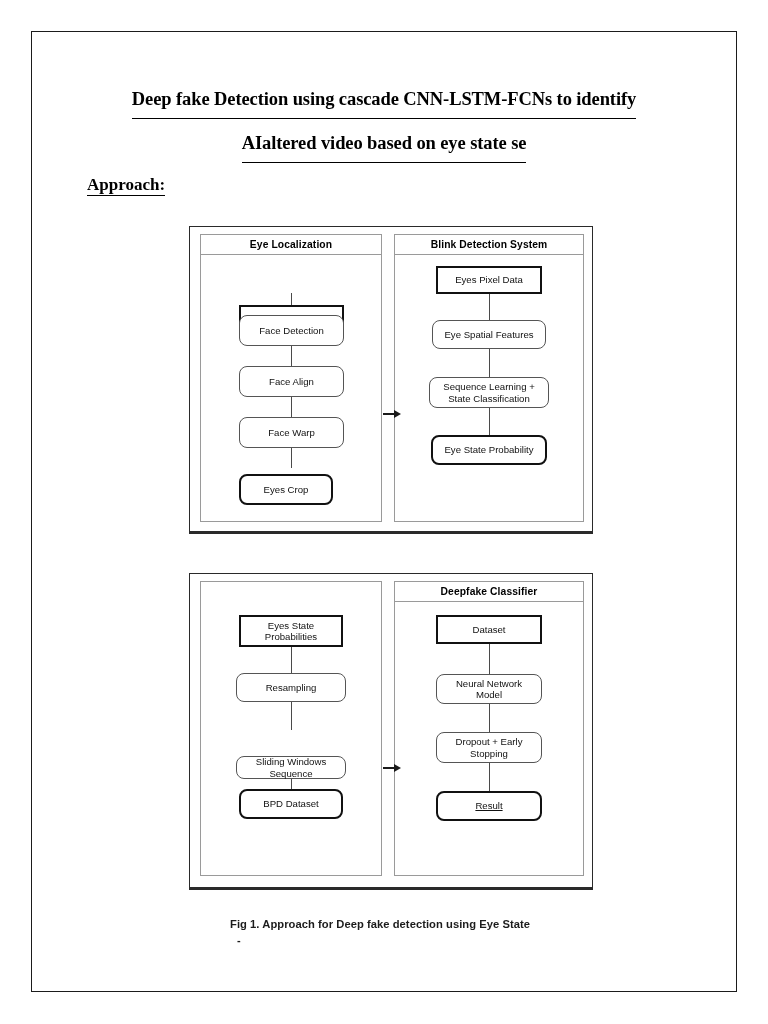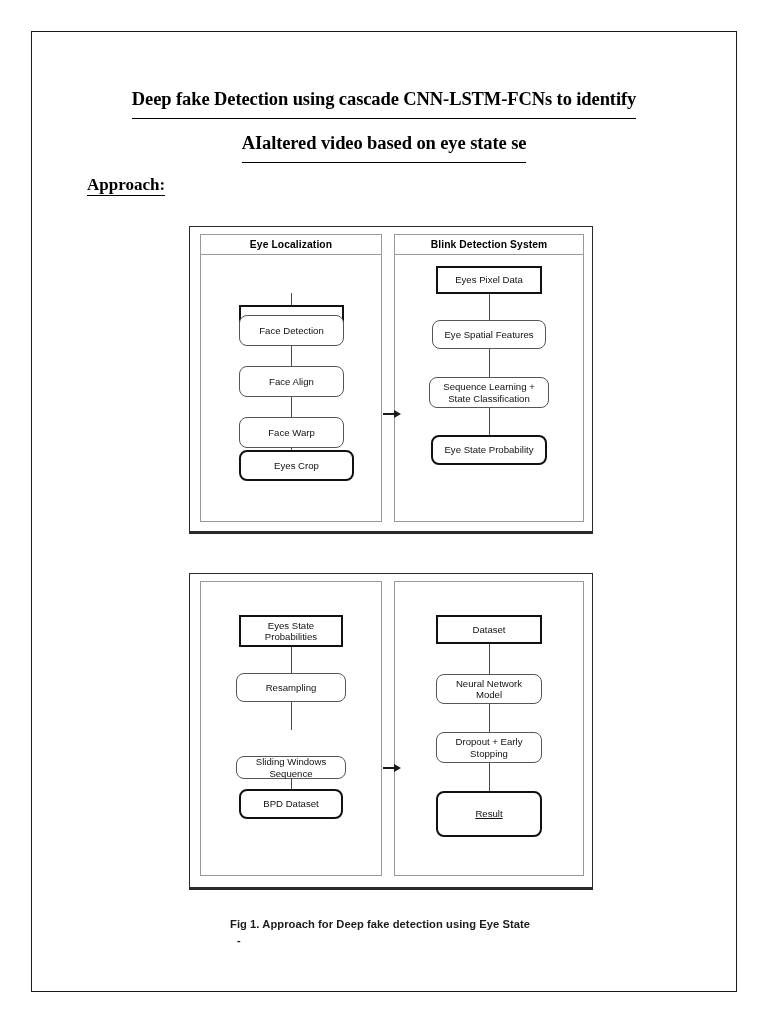--- a/index.html
+++ b/index.html
@@ -210,21 +210,21 @@
       <div class="panel-body">
         <div class="vconn" style="left:90px; top:38px; height:22px;"></div>
         <div class="vconn" style="left:90px; top:89px; height:22px;"></div>
         <div class="vconn" style="left:90px; top:140px; height:22px;"></div>
         <div class="vconn" style="left:90px; top:191px; height:22px;"></div>
 
         <div class="flow-box fb-thick-sharp" style="left:38px; top:11px; width:105px; height:29px;margin-top:39px;">Input Video</div>
         <div class="flow-box fb-thin-round" style="left:38px; top:60px; width:105px; height:31px;">Face Detection</div>
         <div class="flow-box fb-thin-round" style="left:38px; top:111px; width:105px; height:31px;">Face Align</div>
         <div class="flow-box fb-thin-round" style="left:38px; top:162px; width:105px; height:31px;">Face Warp</div>
-        <div class="flow-box fb-thick-round" style="left:38px; top:195px; width:115px; height:31px;">Eyes Crop</div>
+        <div class="flow-box fb-thick-round" style="left:38px; top:219px; width:94px; height:31px;">Eyes Crop</div>
       </div>
     </div>
 
     <div class="harrow-wrap" style="left:193px; top:183px; width:18px;">
       <div class="harrow-line" style="width:11px;"></div>
       <div class="harrow-head"></div>
     </div>
 
     <div class="panel" id="panel-blink-detection">
       <div class="panel-title">Blink Detection System</div>
@@ -258,31 +258,32 @@
         <div class="flow-box fb-thick-round" style="left:38px; top:187px; width:104px; height:30px;">BPD Dataset</div>
       </div>
     </div>
 
     <div class="harrow-wrap" style="left:193px; top:190px; width:18px;">
       <div class="harrow-line" style="width:11px;"></div>
       <div class="harrow-head"></div>
     </div>
 
     <div class="panel" id="panel-deepfake-classifier">
+      <div class="panel-title">Deepfake Classifier</div>
       <div class="panel-body">
         <div class="vconn" style="left:94px; top:42px; height:30px;"></div>
         <div class="vconn" style="left:94px; top:102px; height:28px;"></div>
         <div class="vconn" style="left:94px; top:161px; height:28px;"></div>
 
         <div class="flow-box fb-thick-sharp" style="left:41px; top:13px; width:106px; height:29px;">Dataset</div>
         <div class="flow-box fb-thin-round" style="left:41px; top:72px; width:106px; height:30px;">Neural Network
 Model</div>
         <div class="flow-box fb-thin-round" style="left:41px; top:130px; width:106px; height:31px;text-align:center;">Dropout + Early
 Stopping</div>
-        <div class="flow-box fb-thick-round" style="left:41px; top:189px; width:106px; height:46px;text-decoration:underline;">Result</div>
+        <div class="flow-box fb-thick-round" style="left:41px; top:189px; width:106px; height:30px;text-decoration:underline;">Result</div>
       </div>
     </div>
   </div>
 
   <div id="figure-caption">Fig 1. Approach for Deep fake detection using Eye State</div>
   <div id="figure-caption-sub">-</div>
 
 </div>
 
 </body></html>

